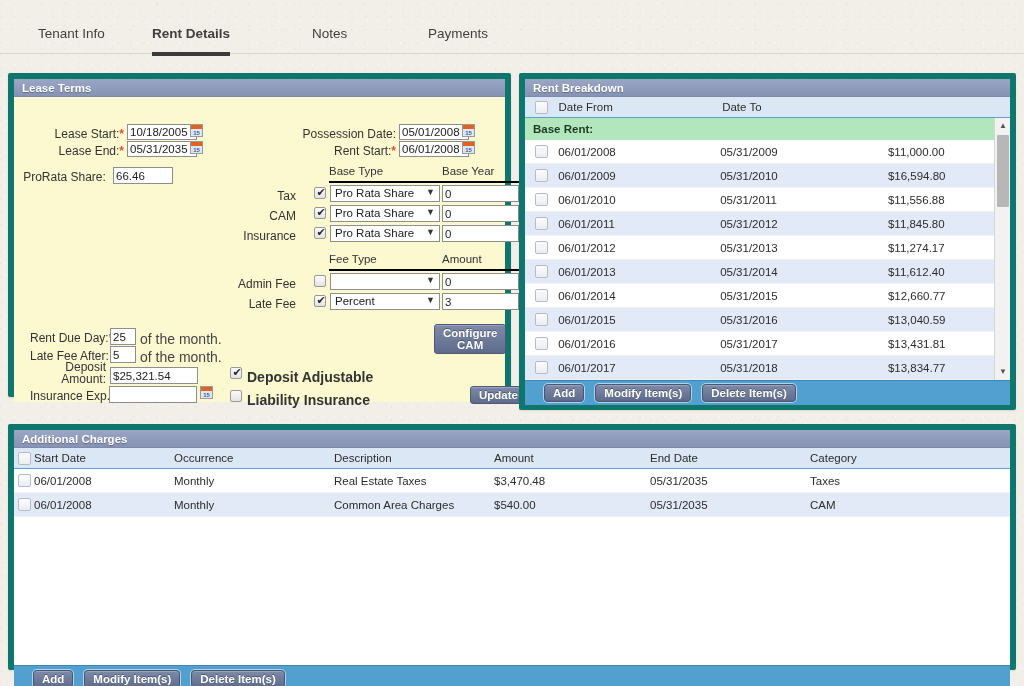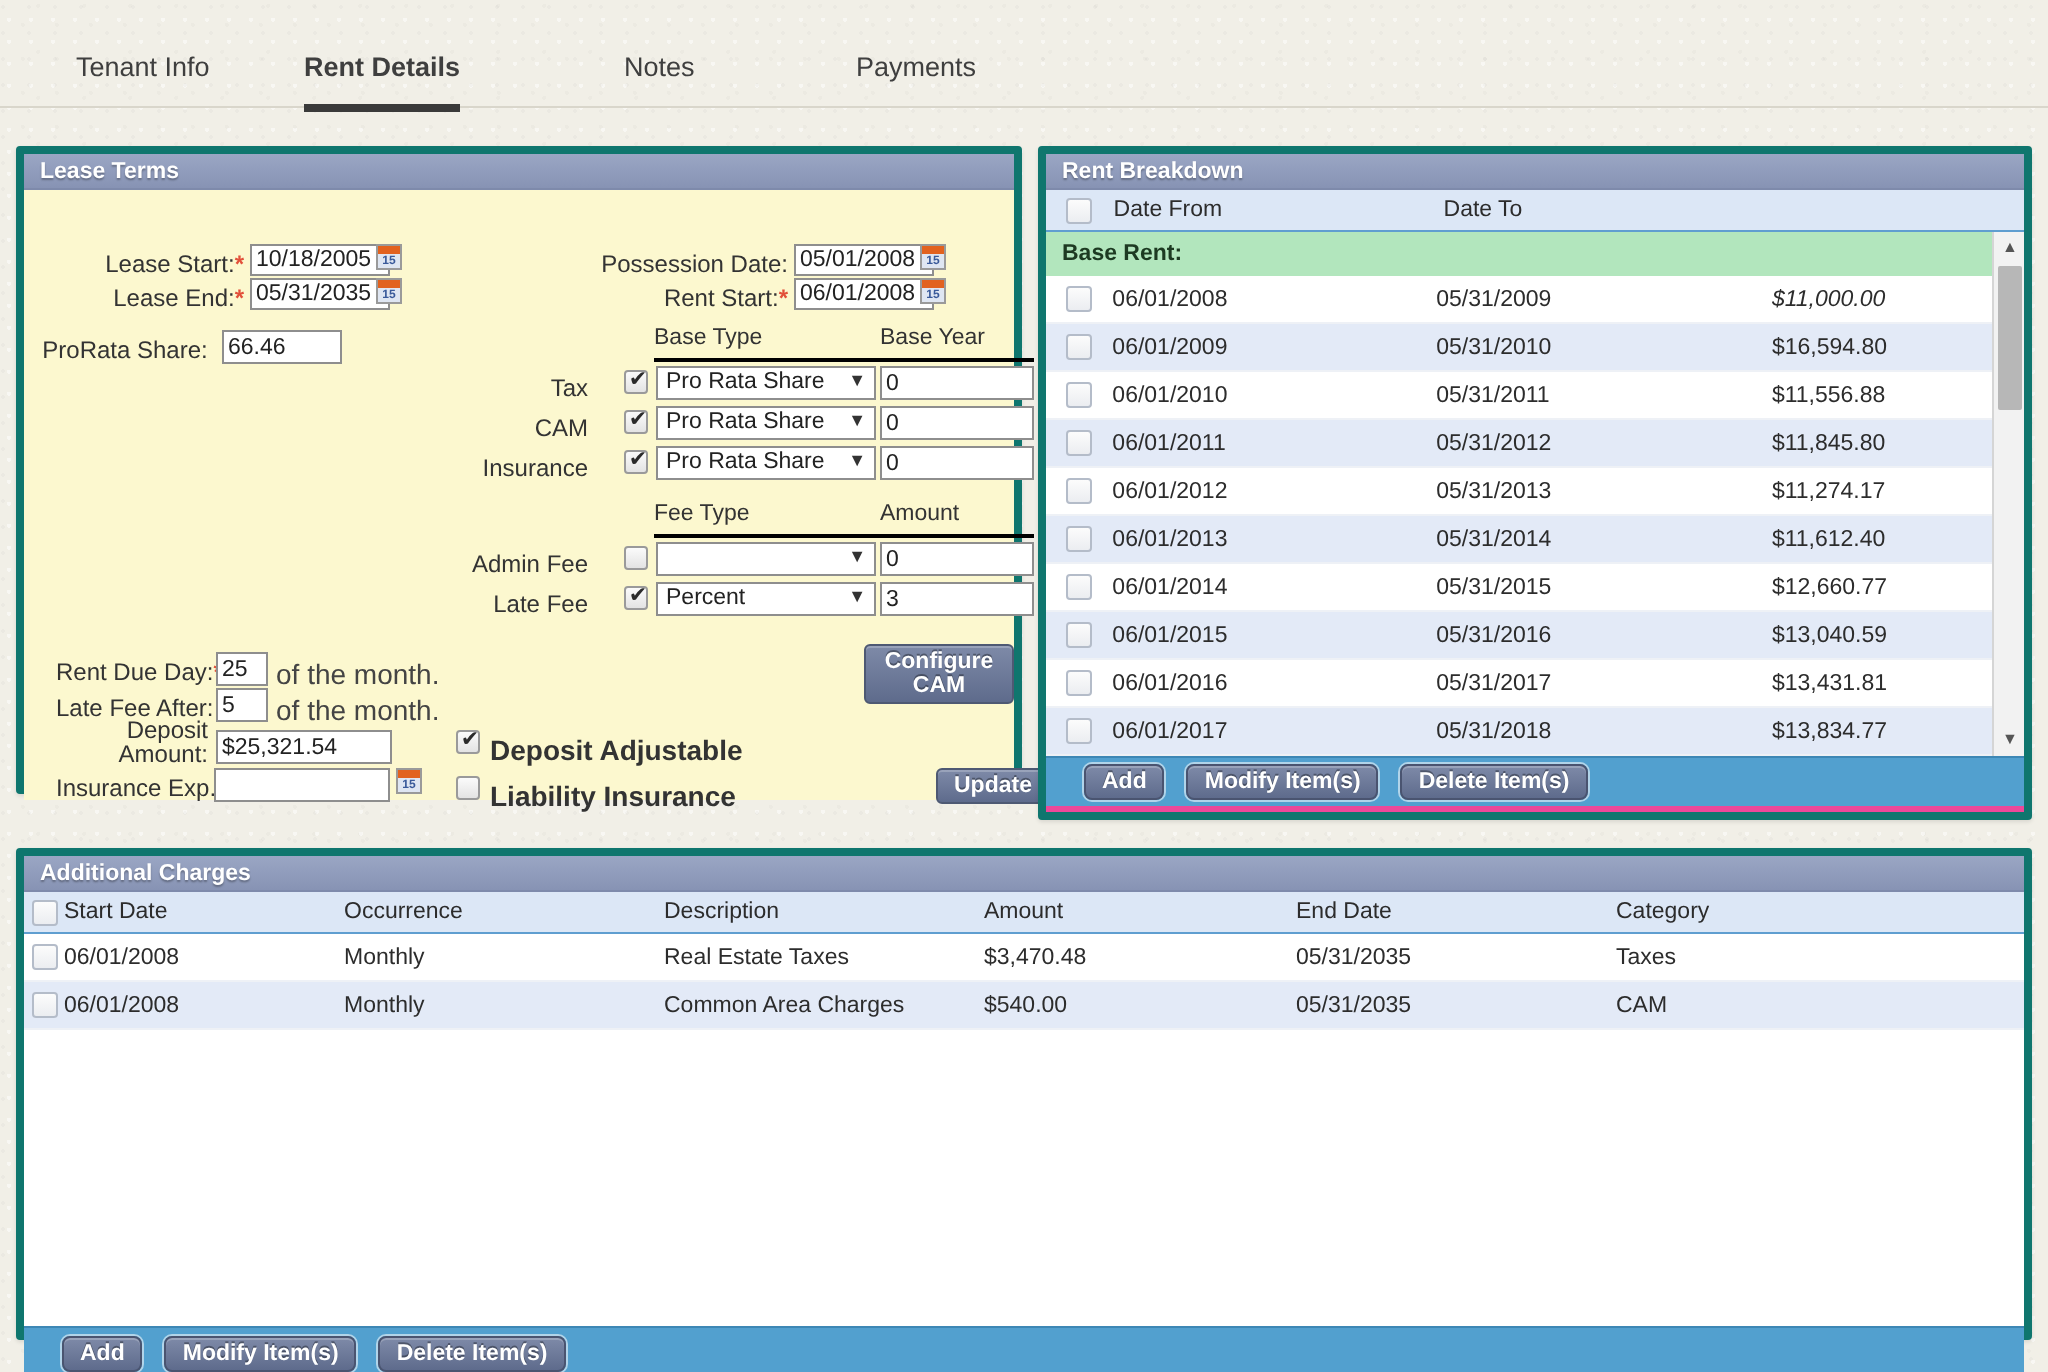--- a/index.html
+++ b/index.html
@@ -31,21 +31,21 @@
     font-size: 13.5px; color: #3f3f3f;
     padding-bottom: 11px;
     cursor: pointer; white-space: nowrap;
   }
   .tab.active { font-weight: bold; border-bottom: 4px solid #3a3a3a; }
 
   
   .panel {
     position: absolute;
     background: #ec4899;
-    border: 4px solid #0f766e;
+    border: 6px solid #0f766e;
     border-radius: 2px;
     box-shadow: 0 1px 2px rgba(0,0,0,.10);
   }
   .panel-head {
     height: 18px; line-height: 18px;
     background: linear-gradient(to bottom, #9aa6c4 0%, #8793b4 100%);
     color: #fff; font-weight: bold; font-size: 11.5px;
     padding: 0 8px;
     text-shadow: 0 1px 1px rgba(0,0,0,.30);
     border-bottom: 1px solid #7e8aab;
@@ -311,21 +311,21 @@
 
   <div id="rent-scroll">
     <div class="grp">Base Rent:</div>
     <div id="rent-list">
         <div class="gridrow white">
           <div class="c" style="width:34px;display:flex;justify-content:center;">
             <span class="rowchk"></span>
           </div>
           <div class="c" style="width:166px;">06/01/2008</div>
           <div class="c" style="width:172px;">05/31/2009</div>
-          <div class="c" style="width:120px;font-style:italic;">$11,000.00</div>
+          <div class="c" style="width:120px;">$11,000.00</div>
         </div>
         <div class="gridrow alt">
           <div class="c" style="width:34px;display:flex;justify-content:center;">
             <span class="rowchk"></span>
           </div>
           <div class="c" style="width:166px;">06/01/2009</div>
           <div class="c" style="width:172px;">05/31/2010</div>
           <div class="c" style="width:120px;">$16,594.80</div>
         </div>
         <div class="gridrow white">

